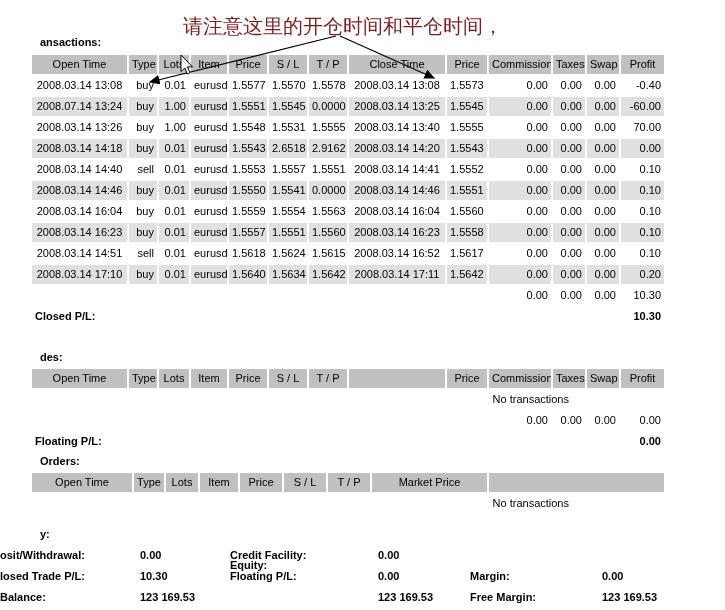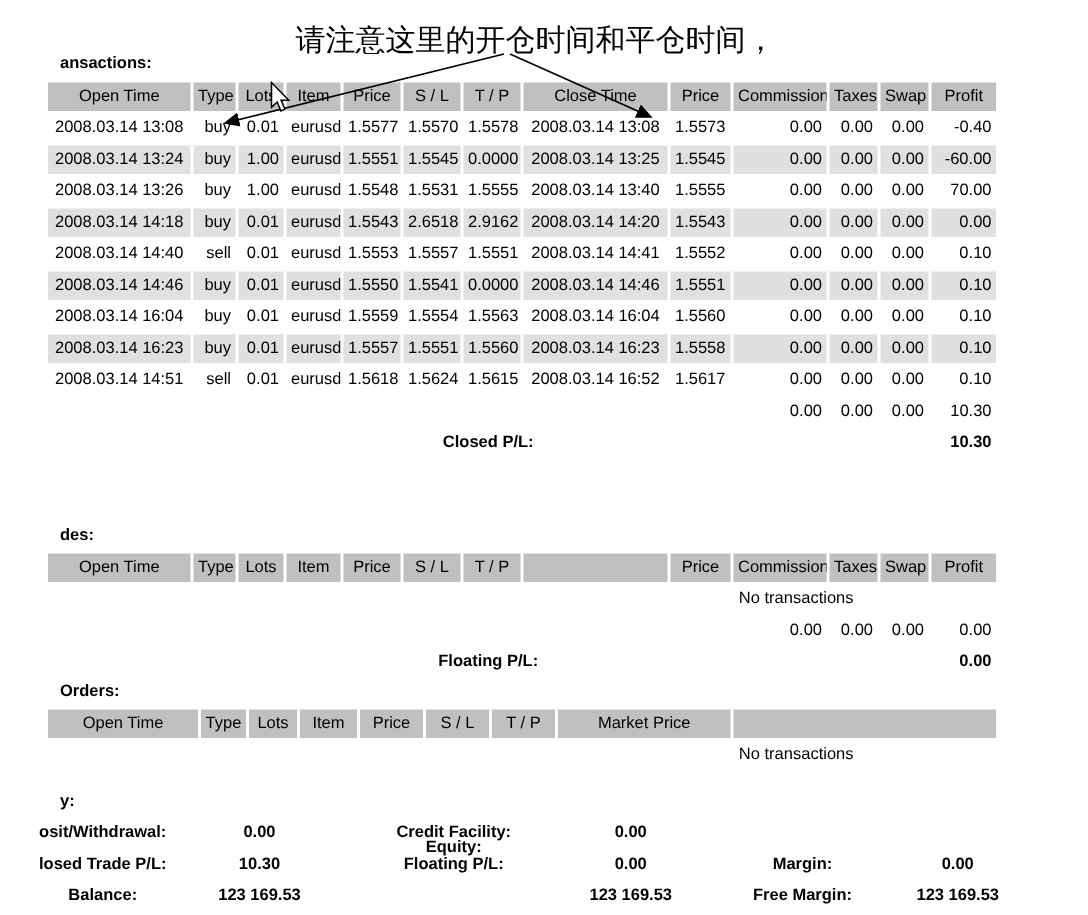--- a/index.html
+++ b/index.html
@@ -4,22 +4,22 @@
 <style>
   * { box-sizing: border-box; margin: 0; padding: 0; }
   html,body { background:#fff; }
   #page {
     position: relative; width: 725px; height: 610px;
     background: #fff; overflow: hidden;
     font-family: "Liberation Sans", sans-serif;
     font-size: 11px; color: #000;
   }
   .annotation {
-    position: absolute; top: 13px; left: 197px;
-    font-size: 20px; color: #000000; white-space: nowrap; font-family: Liberation Mono, monospace;
+    position: absolute; top: 13px; left: 183px;
+    font-size: 20px; color: #7f1d1d; white-space: nowrap; font-family: Liberation Mono, monospace;
   }
   .section-label {
     position: absolute; left: 40px; font-weight: bold; white-space: nowrap;
   }
   table { border-collapse: separate; border-spacing: 2px; table-layout: fixed; }
   .stmt { position: absolute; left: 30px; width: 636px; }
   th, td {
     height: 19px; line-height: 19px; padding: 0 3px;
     white-space: nowrap; overflow: hidden; font-size: 11px; font-weight: normal;
   }
@@ -33,24 +33,24 @@
   .t13 tbody.data td:nth-child(5),
   .t13 tbody.data td:nth-child(6),
   .t13 tbody.data td:nth-child(7) { text-align: right; }
   .t13 tbody.data td:nth-child(8) { text-align: center; }
   .t13 tbody.data td:nth-child(9) { text-align: left; }
   .t13 tbody.data td:nth-child(10),
   .t13 tbody.data td:nth-child(11),
   .t13 tbody.data td:nth-child(12),
   .t13 tbody.data td:nth-child(13) { text-align: right; }
   td.num { text-align: right; }
-  td.plabel { text-align: center; font-weight: bold; }
+  td.plabel { text-align: left; font-weight: bold; }
   td.pval { text-align: right; font-weight: bold; }
   td.empty-msg { text-align: right; padding-right: 95px; }
-  .sumcell { position: absolute; text-align: center; font-weight: bold; white-space: nowrap; }
+  .sumcell { position: absolute; text-align: left; font-weight: bold; white-space: nowrap; }
   svg.overlay { position: absolute; top: 0; left: 0; pointer-events: none; }
 </style>
 </head>
 <body>
 
 <div id="page">
 
   <div class="annotation">请注意这里的开仓时间和平仓时间，</div>
 
   <div class="section-label" style="top:36px;">ansactions:</div>
@@ -98,21 +98,21 @@
           <td>1.5570</td>
           <td>1.5578</td>
           <td>2008.03.14 13:08</td>
           <td>1.5573</td>
           <td>0.00</td>
           <td>0.00</td>
           <td>0.00</td>
           <td>-0.40</td>
         </tr>
         <tr>
-          <td>2008.03.14 13:24</td>
+          <td>2008.07.14 13:24</td>
           <td>buy</td>
           <td>1.00</td>
           <td>eurusd</td>
           <td>1.5551</td>
           <td>1.5545</td>
           <td>0.0000</td>
           <td>2008.03.14 13:25</td>
           <td>1.5545</td>
           <td>0.00</td>
           <td>0.00</td>
@@ -216,20 +216,35 @@
           <td>eurusd</td>
           <td>1.5618</td>
           <td>1.5624</td>
           <td>1.5615</td>
           <td>2008.03.14 16:52</td>
           <td>1.5617</td>
           <td>0.00</td>
           <td>0.00</td>
           <td>0.00</td>
           <td>0.10</td>
+        </tr>
+        <tr>
+          <td>2008.03.14 17:10</td>
+          <td>buy</td>
+          <td>0.01</td>
+          <td>eurusd</td>
+          <td>1.5640</td>
+          <td>1.5634</td>
+          <td>1.5642</td>
+          <td>2008.03.14 17:11</td>
+          <td>1.5642</td>
+          <td>0.00</td>
+          <td>0.00</td>
+          <td>0.00</td>
+          <td>0.20</td>
         </tr>
       </tbody>
     <tbody>
       <tr>
         <td colspan="9"></td>
         <td class="num">0.00</td>
         <td class="num">0.00</td>
         <td class="num">0.00</td>
         <td class="num">10.30</td>
       </tr>

